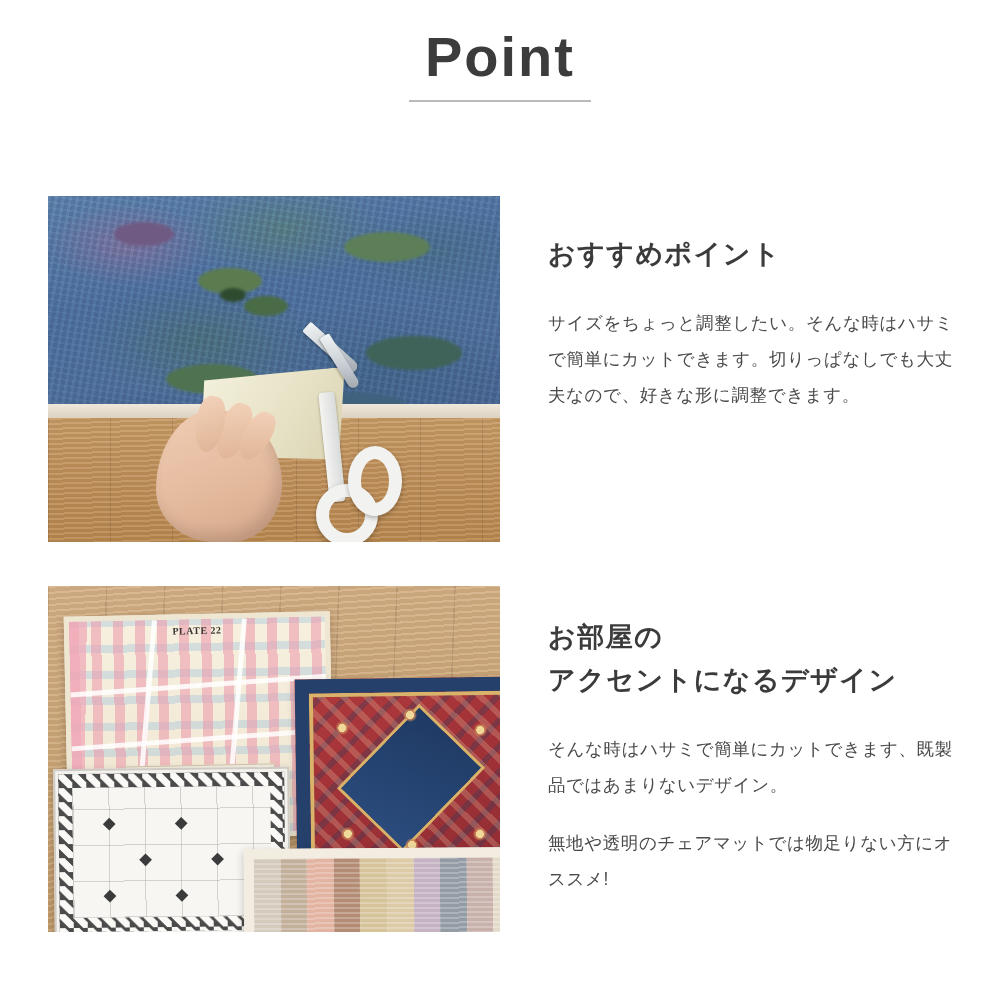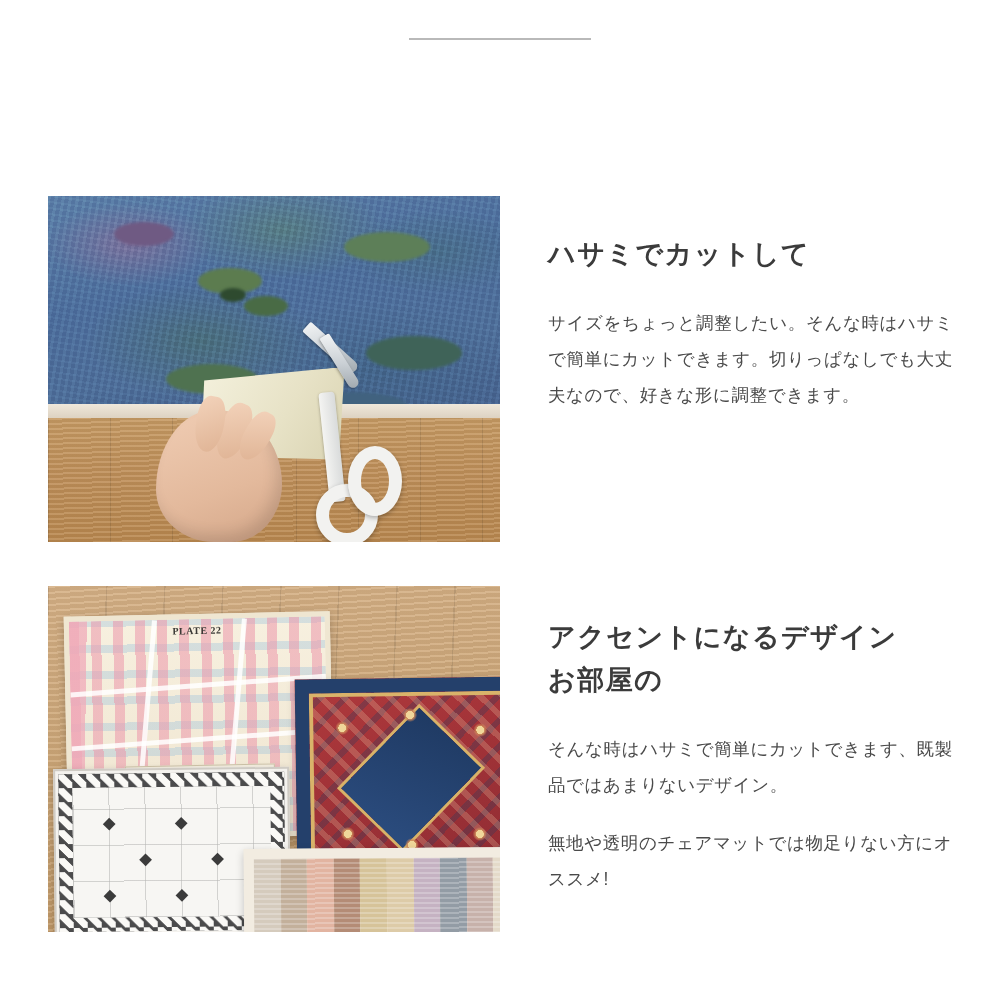--- a/index.html
+++ b/index.html
@@ -307,20 +307,21 @@
     background: repeating-linear-gradient(0deg, rgba(255,255,255,.18) 0 2px, rgba(0,0,0,.07) 2px 5px);
     mix-blend-mode: overlay;
   }
 </style>
 </head>
 <body>
 
 <div class="page">
 
   <div class="header">
+    <div class="header-title">Point</div>
     <div class="header-rule"></div>
   </div>
 
   <div class="point-block point-1">
 
     <div class="media">
       <div class="paint"></div>
       <div class="paint-strokes"></div>
 
       <div class="lily" style="left:150px;top:72px;width:64px;height:26px;background:#5c7c4f;"></div>
@@ -344,21 +345,21 @@
 
       <div class="scissors-blade" style="left:250px;top:146px;width:66px;height:13px;transform:rotate(42deg);border-radius:3px 10px 10px 3px;"></div>
       <div class="scissors-blade" style="left:262px;top:160px;width:60px;height:11px;transform:rotate(58deg);border-radius:3px 10px 10px 3px;"></div>
       <div class="scissors-blade" style="left:276px;top:196px;width:16px;height:110px;background:linear-gradient(90deg,#f4f4f2,#d9dbdb);transform:rotate(-6deg);border-radius:4px;"></div>
       <div class="scissors-handle" style="left:268px;top:288px;width:62px;height:62px;"></div>
       <div class="scissors-handle" style="left:300px;top:250px;width:54px;height:70px;"></div>
     </div>
 
     <div class="copy">
       <div class="copy-heading">
-        <div>ハサミでカットして</div>
+        <div>おすすめポイント</div>
       </div>
       <div class="copy-body">
         <p>サイズをちょっと調整したい。そんな時はハサミで簡単にカットできます。切りっぱなしでも大丈夫なので、好きな形に調整できます。</p>
       </div>
     </div>
   </div>
 
   <div class="point-block point-2">
 
     <div class="media">
@@ -414,22 +415,22 @@
           <div class="art-stripe" style="background:#9aa3ab;"></div>
           <div class="art-stripe" style="background:#cbb6b0;"></div>
           <div class="art-stripe" style="background:#e6ddcd;"></div>
         </div>
         <div class="art-texture"></div>
       </div>
     </div>
 
     <div class="copy">
       <div class="copy-heading">
+        <div>お部屋の</div>
         <div>アクセントになるデザイン</div>
-        <div>お部屋の</div>
       </div>
       <div class="copy-body">
         <p>そんな時はハサミで簡単にカットできます、既製品ではあまりないデザイン。</p>
         <p>無地や透明のチェアマットでは物足りない方にオススメ!</p>
       </div>
     </div>
   </div>
 
 </div>
 

